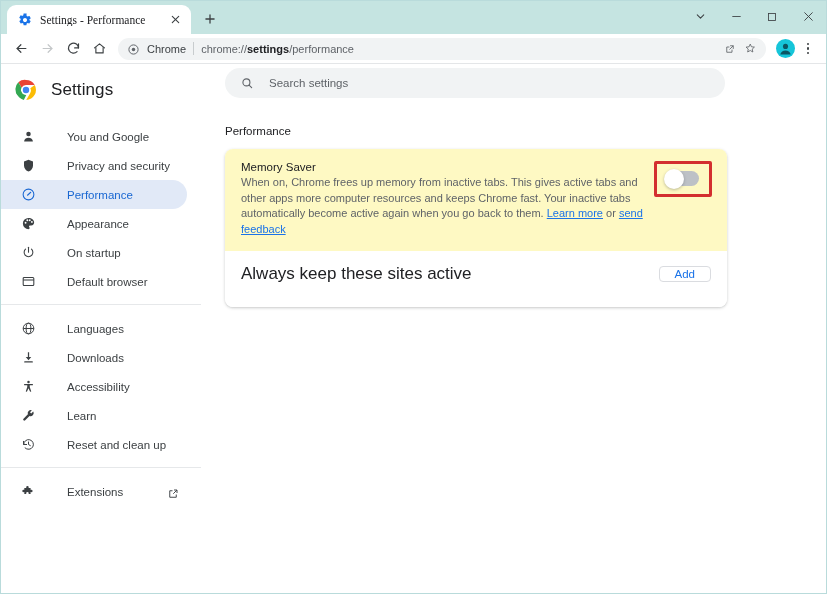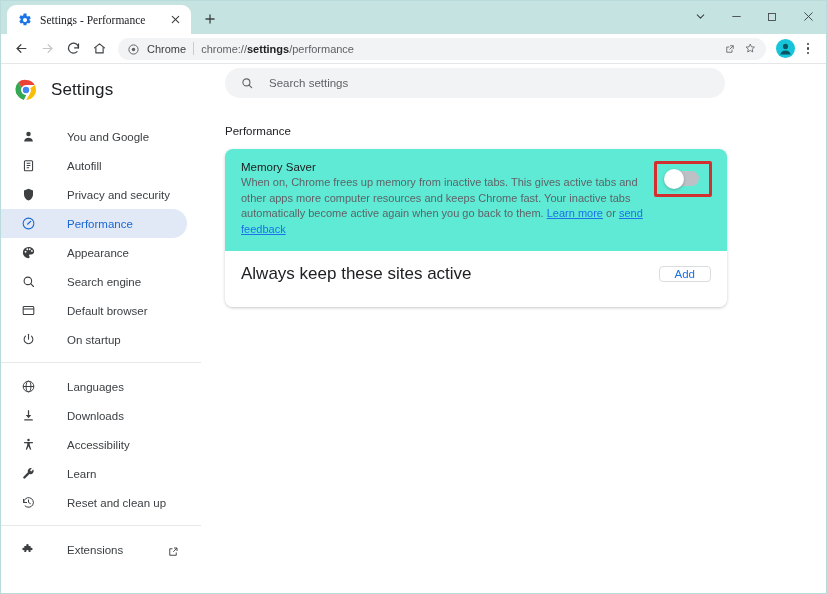--- a/index.html
+++ b/index.html
@@ -240,21 +240,21 @@
   }
   .card {
     margin-top: 12px;
     width: 502px;
     border-radius: 8px;
     overflow: hidden;
     box-shadow: 0 1px 2px rgba(60,64,67,.18), 0 1px 3px 1px rgba(60,64,67,.08);
     background: #ffffff;
   }
   .card-row-gray {
-    background: #5eead4;
+    background: #fef9c3;
     display: flex;
     align-items: flex-start;
     padding: 12px 16px 14px 16px;
   }
   .ms-text { flex: 1 1 auto; min-width: 0; }
   .ms-title {
     font-size: 11.5px;
     color: #202124;
     margin-bottom: 2px;
   }
@@ -468,29 +468,20 @@
           <span class="nicon">
             <svg viewBox="0 0 24 24" width="15" height="15" fill="#3c4043">
                 <circle cx="12" cy="8" r="3.6"></circle>
                 <path d="M5 20c0-3.9 3.1-6.2 7-6.2s7 2.3 7 6.2z"></path>
               </svg>
           </span>
           <span class="nlabel">You and Google</span>
         </div>
         <div class="navitem">
           <span class="nicon">
-            <svg viewBox="0 0 24 24" width="15" height="15" fill="none" stroke="#3c4043" stroke-width="1.7">
-                <rect x="5.5" y="4.5" width="13" height="16" rx="1.6"></rect>
-                <path d="M9 8.5h6M9 12h6M9 15.5h4"></path>
-              </svg>
-          </span>
-          <span class="nlabel">Autofill</span>
-        </div>
-        <div class="navitem">
-          <span class="nicon">
             <svg viewBox="0 0 24 24" width="15" height="15" fill="#3c4043">
                 <path d="M12 2.6 4.8 5.6v6.2c0 4.6 3 8.6 7.2 9.8 4.2-1.2 7.2-5.2 7.2-9.8V5.6z"></path>
               </svg>
           </span>
           <span class="nlabel">Privacy and security</span>
         </div>
         <div class="navitem active">
           <span class="nicon">
             <svg viewBox="0 0 24 24" width="15" height="15" fill="none" stroke="#1967d2" stroke-width="1.7" stroke-linecap="round">
                 <circle cx="12" cy="12" r="8.6"></circle>
@@ -502,44 +493,35 @@
         <div class="navitem">
           <span class="nicon">
             <svg viewBox="0 0 24 24" width="15" height="15" fill="#3c4043">
                 <path d="M12 3a9 9 0 1 0 0 18c1.2 0 1.8-.8 1.8-1.7 0-.5-.2-.8-.5-1.2-.3-.3-.5-.7-.5-1.2 0-1 .8-1.8 1.8-1.8h1.6A5 5 0 0 0 21 10.1C21 6.1 16.9 3 12 3zm-4.7 9.2a1.5 1.5 0 1 1 0-3 1.5 1.5 0 0 1 0 3zm2.8-3.9a1.5 1.5 0 1 1 0-3 1.5 1.5 0 0 1 0 3zm3.9 0a1.5 1.5 0 1 1 0-3 1.5 1.5 0 0 1 0 3zm3.4 2.6a1.5 1.5 0 1 1 0-3 1.5 1.5 0 0 1 0 3z"></path>
               </svg>
           </span>
           <span class="nlabel">Appearance</span>
         </div>
         <div class="navitem">
           <span class="nicon">
-            <svg viewBox="0 0 24 24" width="15" height="15" fill="none" stroke="#3c4043" stroke-width="1.8" stroke-linecap="round">
-                <circle cx="11" cy="11" r="6"></circle>
-                <line x1="15.5" y1="15.5" x2="20" y2="20"></line>
-              </svg>
-          </span>
-          <span class="nlabel">Search engine</span>
+            <svg viewBox="0 0 24 24" width="15" height="15" fill="none" stroke="#3c4043" stroke-width="1.7" stroke-linecap="round">
+                <path d="M12 3.5v8"></path>
+                <path d="M7.2 6.6a7 7 0 1 0 9.6 0"></path>
+              </svg>
+          </span>
+          <span class="nlabel">On startup</span>
         </div>
         <div class="navitem">
           <span class="nicon">
             <svg viewBox="0 0 24 24" width="15" height="15" fill="none" stroke="#3c4043" stroke-width="1.7">
                 <rect x="3.5" y="5.5" width="17" height="13" rx="1.6"></rect>
                 <line x1="3.5" y1="9.6" x2="20.5" y2="9.6"></line>
               </svg>
           </span>
           <span class="nlabel">Default browser</span>
-        </div>
-        <div class="navitem">
-          <span class="nicon">
-            <svg viewBox="0 0 24 24" width="15" height="15" fill="none" stroke="#3c4043" stroke-width="1.7" stroke-linecap="round">
-                <path d="M12 3.5v8"></path>
-                <path d="M7.2 6.6a7 7 0 1 0 9.6 0"></path>
-              </svg>
-          </span>
-          <span class="nlabel">On startup</span>
         </div>
       </div>
 
       <div class="nav-divider"></div>
 
       <div>
         <div class="navitem">
           <span class="nicon">
             <svg viewBox="0 0 24 24" width="15" height="15" fill="none" stroke="#3c4043" stroke-width="1.6">
                 <circle cx="12" cy="12" r="8.5"></circle>

